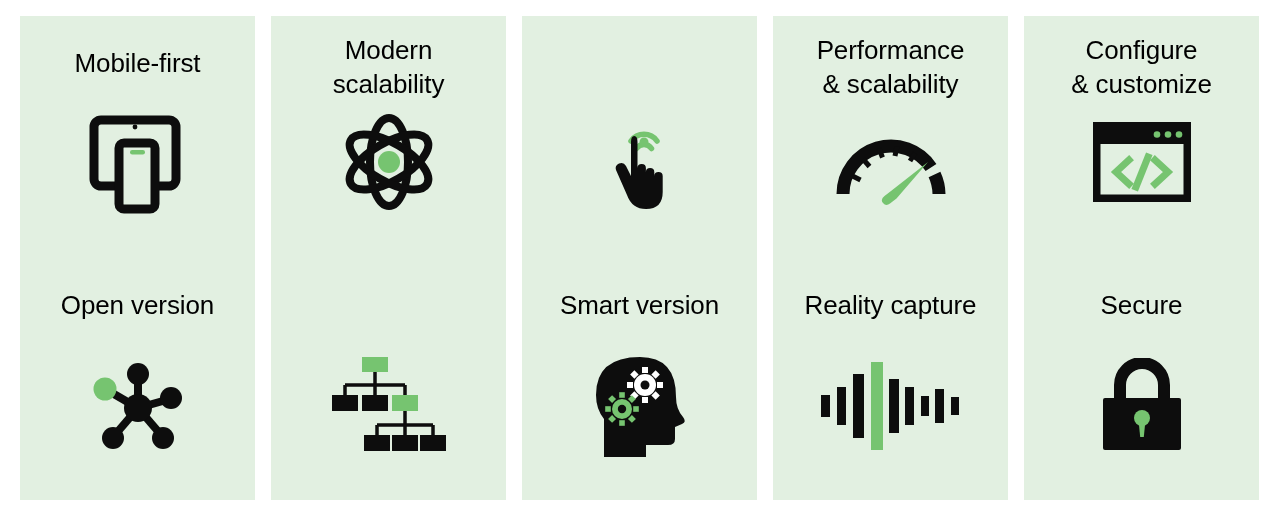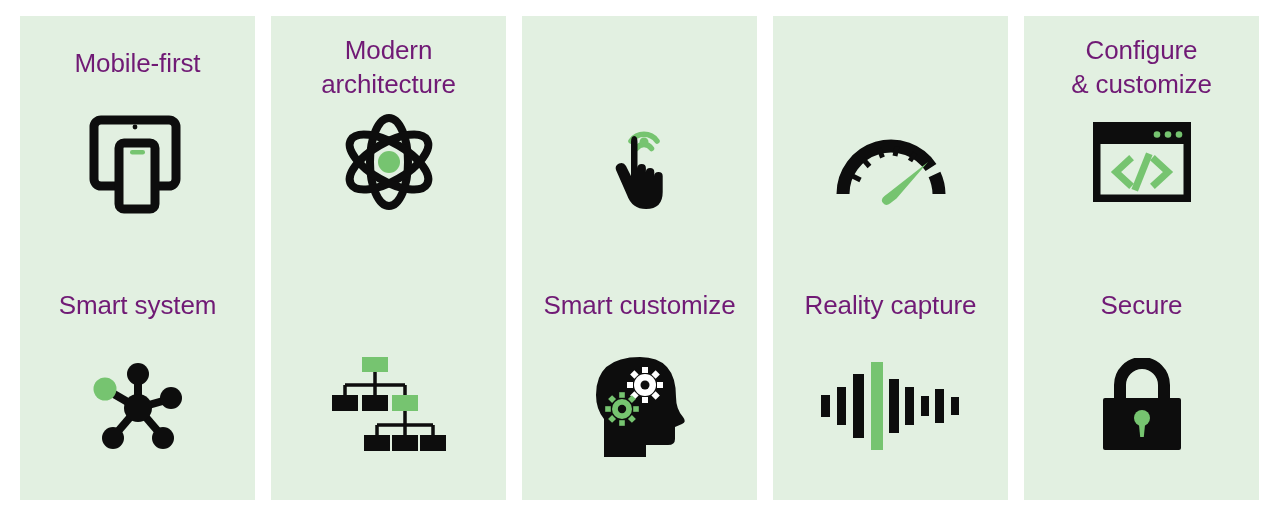--- a/index.html
+++ b/index.html
@@ -29,21 +29,21 @@
     background: #e2f0e1;
     position: relative;
     overflow: hidden;
     box-sizing: border-box;
   }
   .card-title {
     position: absolute;
     left: 0;
     right: 0;
     text-align: center;
-    color: #701a75;
+    color: #000000;
     font-size: 26px;
     line-height: 34px;
     letter-spacing: -0.1px;
     font-weight: 400;
     white-space: pre-line;
   }
   .card.one-line .card-title { top: 30px; }
   .card.two-line .card-title { top: 17px; }
   .icon-wrap {
     position: absolute;
@@ -70,21 +70,21 @@
             <rect x="6" y="8" width="82" height="66" rx="7" fill="none" stroke="#0d0d0d" stroke-width="9"></rect>
             <circle cx="47" cy="15" r="2.4" fill="#0d0d0d"></circle>
             <rect x="31" y="31" width="36" height="66" rx="5" fill="#e2f0e1" stroke="#0d0d0d" stroke-width="9"></rect>
             <rect x="42" y="38" width="15" height="4.5" rx="2.2" fill="#76c470"></rect>
           </svg>
         </span>
       </div>
     </div>
     <div class="card two-line">
       <div class="card-title">Modern
-architecture</div>
+scalability</div>
       <div class="icon-wrap">
         <span>
           <svg width="100" height="100" viewBox="0 0 100 100" xmlns="http://www.w3.org/2000/svg">
             <g fill="none" stroke="#0d0d0d" stroke-width="8">
               <ellipse cx="50" cy="50" rx="19" ry="44"></ellipse>
               <ellipse cx="50" cy="50" rx="19" ry="44" transform="rotate(60 50 50)"></ellipse>
               <ellipse cx="50" cy="50" rx="19" ry="44" transform="rotate(120 50 50)"></ellipse>
             </g>
             <circle cx="50" cy="50" r="11" fill="#76c470"></circle>
           </svg>
@@ -99,20 +99,22 @@
               <path d="M27 29 A16 16 0 0 1 53 29"></path>
               <path d="M32.5 36.5 A9 9 0 0 1 47.5 36.5"></path>
             </g>
             <circle cx="40" cy="30" r="4.5" fill="#76c470"></circle>
             <path d="M33.5 30 L33.5 62 L33.5 56 Q33.5 52 37.7 52 Q41.9 52 41.9 56 L41.9 60 Q41.9 56 46.1 56 Q50.3 56 50.3 60 L50.3 64 Q50.3 60 54.5 60 Q58.7 60 58.7 64 L58.7 80 Q58.7 97 42 97 Q28 97 23 83 L12 58 Q10.5 53.5 15 51.5 Q19.5 49.5 22 54 L27 64 L27 30 Q27 24 30.2 24 Q33.5 24 33.5 30 Z" fill="#0d0d0d"></path>
           </svg>
         </span>
       </div>
     </div>
     <div class="card two-line">
+      <div class="card-title">Performance
+&amp; scalability</div>
       <div class="icon-wrap">
         <span>
           <svg width="112" height="88" viewBox="0 0 112 88" xmlns="http://www.w3.org/2000/svg">
             <path d="M8 76 A48 48 0 0 1 96 49.5" fill="none" stroke="#0d0d0d" stroke-width="13"></path>
             <path d="M99.5 56.5 A48 48 0 0 1 104 76" fill="none" stroke="#0d0d0d" stroke-width="13"></path>
             <g stroke="#0d0d0d" stroke-width="5">
               <line x1="16.5" y1="57.5" x2="25.5" y2="62"></line>
               <line x1="28" y1="41" x2="34.5" y2="48.5"></line>
               <line x1="44" y1="30.5" x2="47.5" y2="39.5"></line>
               <line x1="62" y1="28.5" x2="60" y2="38"></line>
@@ -137,21 +139,21 @@
             <g fill="none" stroke="#76c470" stroke-width="7" stroke-linecap="square" stroke-linejoin="miter">
               <polyline points="36,38 23,50 36,62"></polyline>
               <polyline points="62,38 75,50 62,62"></polyline>
               <line x1="55" y1="35" x2="43" y2="65"></line>
             </g>
           </svg>
         </span>
       </div>
     </div>
     <div class="card one-line">
-      <div class="card-title">Smart system</div>
+      <div class="card-title">Open version</div>
       <div class="icon-wrap">
         <span>
           <svg width="100" height="96" viewBox="0 0 100 96" xmlns="http://www.w3.org/2000/svg">
             <g stroke="#0d0d0d" stroke-width="8">
               <line x1="50" y1="50" x2="50" y2="18"></line>
               <line x1="50" y1="50" x2="19" y2="32"></line>
               <line x1="50" y1="50" x2="82" y2="41"></line>
               <line x1="50" y1="50" x2="26" y2="78"></line>
               <line x1="50" y1="50" x2="74" y2="78"></line>
             </g>
@@ -186,21 +188,21 @@
             <rect x="32" y="40" width="26" height="16" fill="#0d0d0d"></rect>
             <rect x="62" y="40" width="26" height="16" fill="#76c470"></rect>
             <rect x="34" y="80" width="26" height="16" fill="#0d0d0d"></rect>
             <rect x="62" y="80" width="26" height="16" fill="#0d0d0d"></rect>
             <rect x="90" y="80" width="26" height="16" fill="#0d0d0d"></rect>
           </svg>
         </span>
       </div>
     </div>
     <div class="card one-line">
-      <div class="card-title">Smart customize</div>
+      <div class="card-title">Smart version</div>
       <div class="icon-wrap">
         <span>
           <svg width="100" height="106" viewBox="0 0 100 106" xmlns="http://www.w3.org/2000/svg">
             <path d="M50 4 Q86 4 86 44 Q86 56 93 64 Q97 69 92 71 L85 74 L85 86 Q85 92 78 92 L56 92 L56 104 L14 104 L14 66 Q6 56 6 42 Q6 4 50 4 Z" fill="#0d0d0d"></path>
             <rect x="67" y="29" width="6" height="6" fill="#ffffff" transform="rotate(0 70 32)"></rect>
             <rect x="62.60660171779821" y="39.60660171779821" width="6" height="6" fill="#ffffff" transform="rotate(45 65.60660171779821 42.60660171779821)"></rect>
             <rect x="52" y="44" width="6" height="6" fill="#ffffff" transform="rotate(90 55 47)"></rect>
             <rect x="41.39339828220179" y="39.60660171779821" width="6" height="6" fill="#ffffff" transform="rotate(135 44.39339828220179 42.60660171779821)"></rect>
             <rect x="37" y="29" width="6" height="6" fill="#ffffff" transform="rotate(180 40 32)"></rect>
             <rect x="41.39339828220179" y="18.393398282201787" width="6" height="6" fill="#ffffff" transform="rotate(225 44.39339828220179 21.393398282201787)"></rect>

